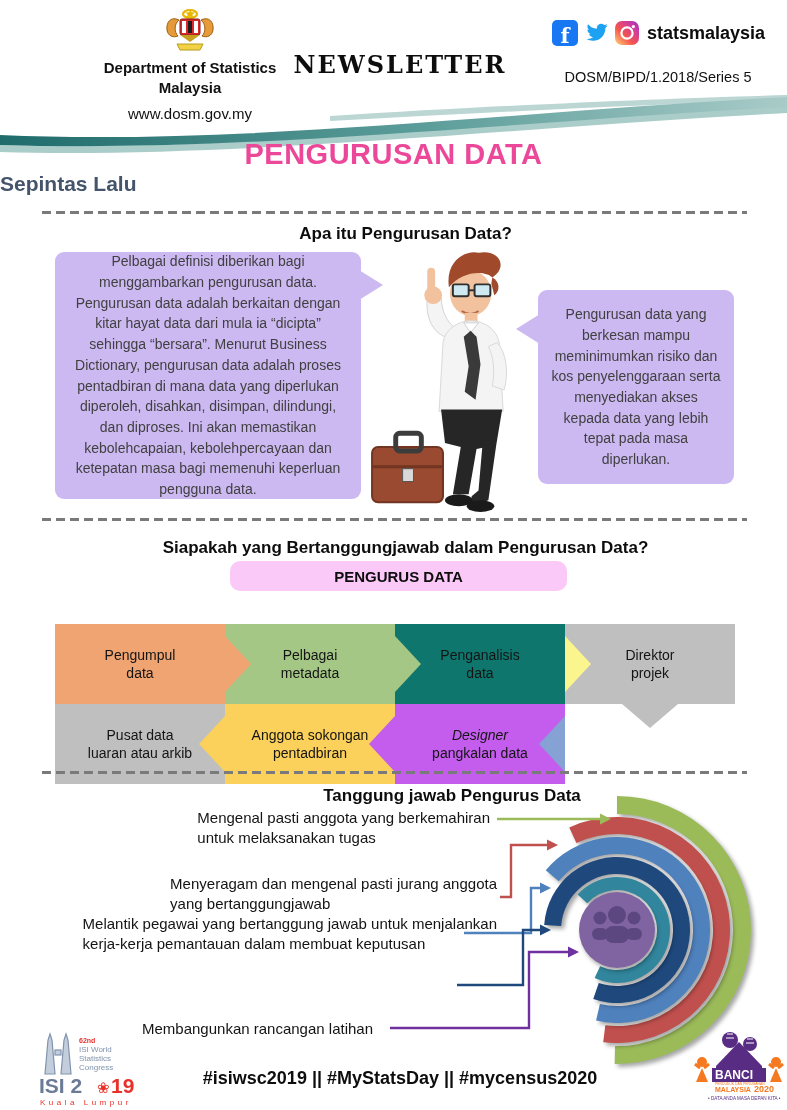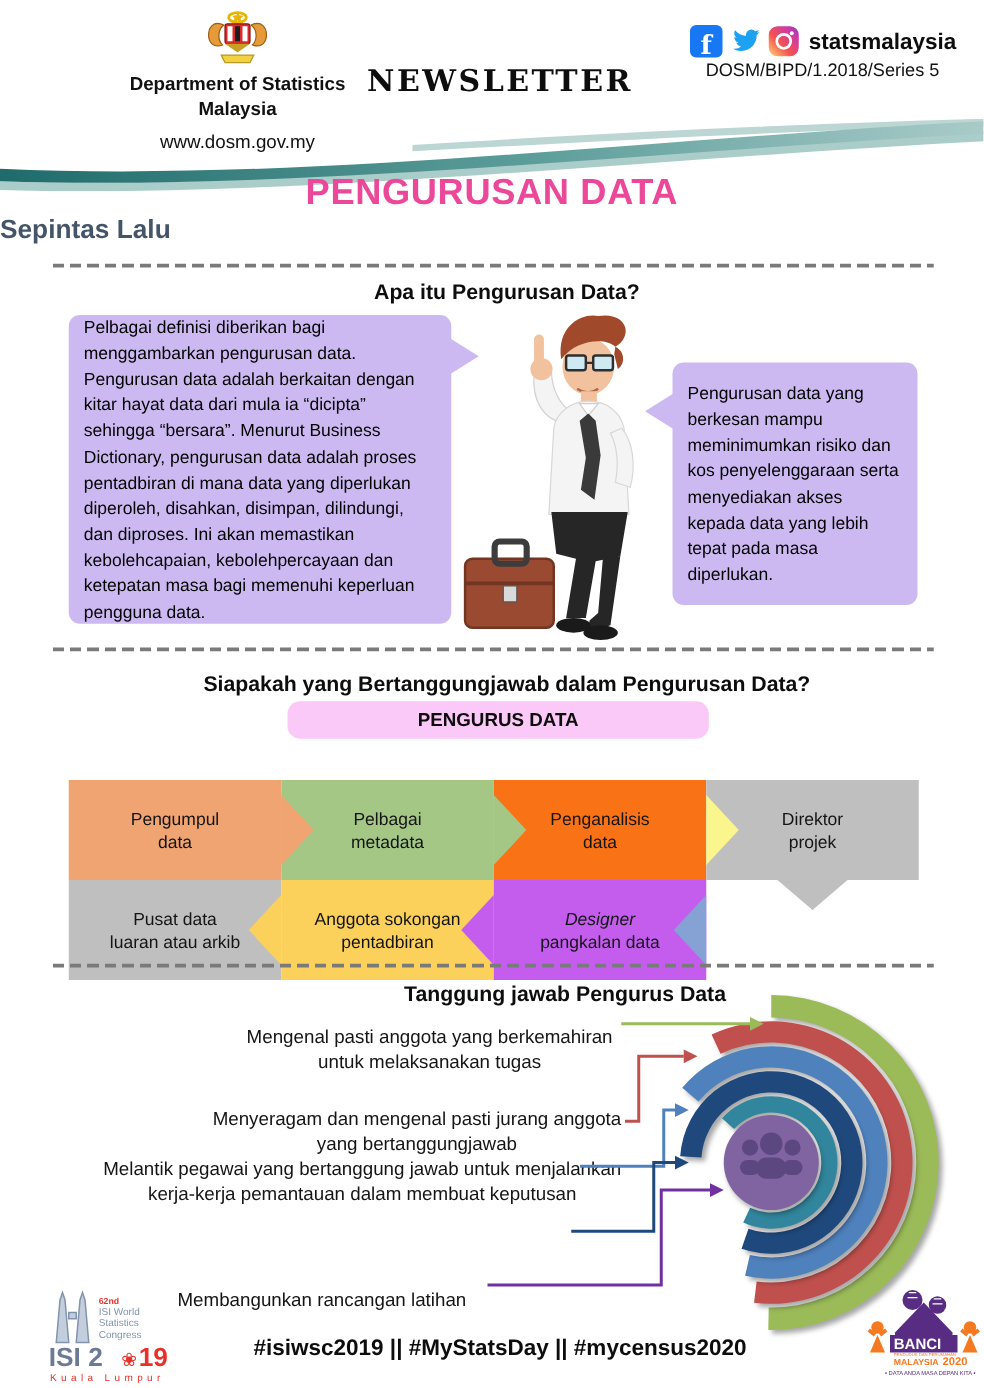--- a/index.html
+++ b/index.html
@@ -10,51 +10,51 @@
   .brand .orgname{font-weight:bold;font-size:15px;line-height:1.35;color:#111;margin-top:4px;}
   .brand .site{font-size:15px;color:#111;margin-top:6px;}
   .nl-title{position:absolute;left:250px;top:50px;width:300px;text-align:center;
             font-family:"DejaVu Serif",serif;font-weight:800;font-size:24px;letter-spacing:2px;color:#0d0d0d;}
   .social{position:absolute;left:552px;top:20px;width:220px;}
   .social-row{display:flex;align-items:center;gap:5px;}
   .sicon{width:26px;height:26px;display:inline-block;}
   .fb{background:#1877F2;border-radius:5px;color:#fff;font-weight:bold;font-size:21px;
       display:flex;align-items:flex-end;justify-content:center;font-family:"DejaVu Serif",serif;line-height:1;}
   .handle{font-weight:bold;font-size:18px;color:#0d0d0d;margin-left:2px;}
-  .issue{margin-top:3px;font-size:14.5px;color:#111;text-align:center;width:212px;}
+  .issue{margin-top:23px;font-size:14.5px;color:#111;text-align:center;width:212px;}
   .swoosh{position:absolute;left:0;top:95px;width:787px;height:58px;}
   
   .main-title{position:absolute;left:0;top:138px;width:787px;text-align:center;
               font-size:29px;font-weight:bold;color:#ec4899;letter-spacing:.5px;}
   .sub-title{position:absolute;left:0;top:172px;width:787px;text-align:left;
              font-size:21px;font-weight:bold;color:#44546A;}
   .dash{position:absolute;left:42px;width:705px;height:3px;
         background:repeating-linear-gradient(90deg,#7a7a7a 0 9px,transparent 9px 14px);}
   .sec-head{position:absolute;left:0;width:787px;text-align:center;font-size:17px;font-weight:bold;color:#0d0d0d;padding-left:12px;}
   
   .bubble{position:absolute;border-radius:9px;padding:26px 12px;box-sizing:border-box;
-          font-size:14px;line-height:1.48;text-align:left;color:#000000;}
+          font-size:14px;line-height:1.48;text-align:center;color:#404040;}
   .b-left{left:55px;top:252px;width:306px;height:247px;display:flex;align-items:center;}
   .b-right{left:538px;top:290px;width:196px;height:194px;display:flex;align-items:center;}
   .ptr{position:absolute;width:0;height:0;}
   .ptr-right{border-top:15px solid transparent;border-bottom:15px solid transparent;border-left:24px solid #CDB9F2;right:-22px;top:18px;}
   .ptr-left{border-top:15px solid transparent;border-bottom:15px solid transparent;border-right:24px solid #CDB9F2;left:-22px;top:24px;}
   .cartoon{position:absolute;left:365px;top:242px;width:160px;height:276px;}
   
   .manager-box{position:absolute;left:230px;top:561px;width:337px;height:30px;border-radius:10px;
                display:flex;align-items:center;justify-content:center;font-weight:bold;font-size:15px;color:#0d0d0d;}
   .grid{position:absolute;left:55px;top:624px;width:640px;height:160px;}
   .role{position:absolute;width:170px;height:80px;display:flex;align-items:center;justify-content:center;
         text-align:center;font-size:14px;line-height:1.3;white-space:pre-line;color:#141414;}
   .chev{position:absolute;width:0;height:0;}
   .chev-right{border-top:28px solid transparent;border-bottom:28px solid transparent;border-left:26px solid #000;}
   .chev-left{border-top:28px solid transparent;border-bottom:28px solid transparent;border-right:26px solid #000;}
   .chev-down{border-left:28px solid transparent;border-right:28px solid transparent;border-top:24px solid #000;}
   
-  .duty{position:absolute;text-align:center;font-size:15px;line-height:1.3;white-space:pre-line;color:#141414;margin-top:12px;}
+  .duty{position:absolute;text-align:left;font-size:15px;line-height:1.3;white-space:pre-line;color:#141414;}
   #duties-svg{position:absolute;left:0;top:795px;width:787px;height:290px;}
   
   .hashtags{position:absolute;left:120px;top:1068px;width:560px;text-align:center;
             font-size:18px;font-weight:bold;color:#0d0d0d;}
   .isi-logo{position:absolute;left:35px;top:1030px;width:155px;height:78px;font-size:0;}
   .banci-logo{position:absolute;left:692px;top:1028px;width:94px;height:80px;}
 </style>
 </head>
 <body>
 
@@ -172,21 +172,21 @@
 
   <div class="sec-head" style="top:538px;">Siapakah yang Bertanggungjawab dalam Pengurusan Data?</div>
 
   <div class="manager-box" style="background: rgb(251, 201, 247);">PENGURUS DATA</div>
 
   <div class="grid">
     <div class="role" style="left: 0px; top: 0px; background: rgb(240, 164, 113);">Pengumpul
 data</div>
     <div class="role" style="left: 170px; top: 0px; background: rgb(165, 199, 134);">Pelbagai
 metadata</div>
-    <div class="role" style="left: 340px; top: 0px; background: #f97316;">Penganalisis
+    <div class="role" style="left: 340px; top: 0px; background: #0f766e;">Penganalisis
 data</div>
     <div class="role" style="left: 510px; top: 0px; background: rgb(191, 191, 191);">Direktor
 projek</div>
     <div class="role" style="left: 0px; top: 80px; background: rgb(191, 191, 191);">Pusat data
 luaran atau arkib</div>
     <div class="role" style="left: 170px; top: 80px; background: rgb(251, 208, 91);">Anggota sokongan
 pentadbiran</div>
     <div class="role" style="left: 340px; top: 80px; background: rgb(196, 92, 238);">
       <span><i style="display:block;">Designer</i><span style="display:block;">pangkalan data</span></span>
     </div>

